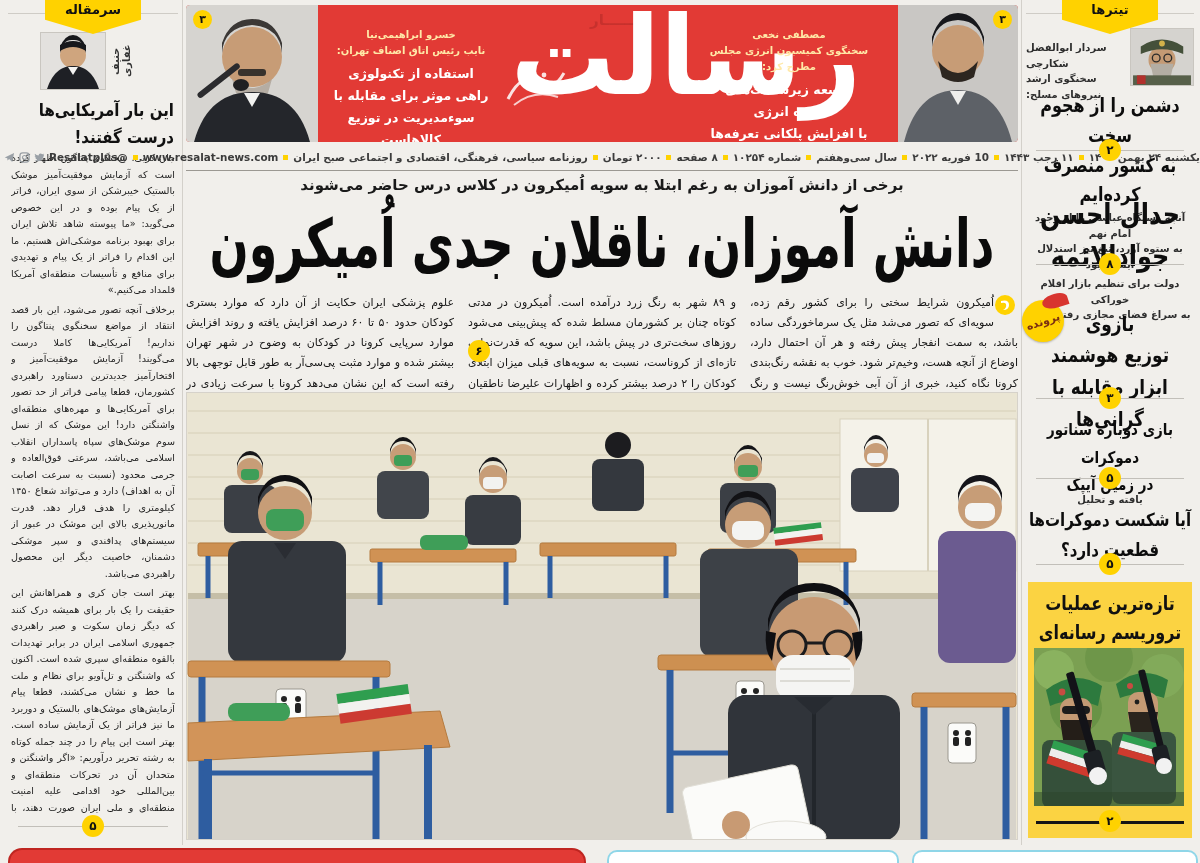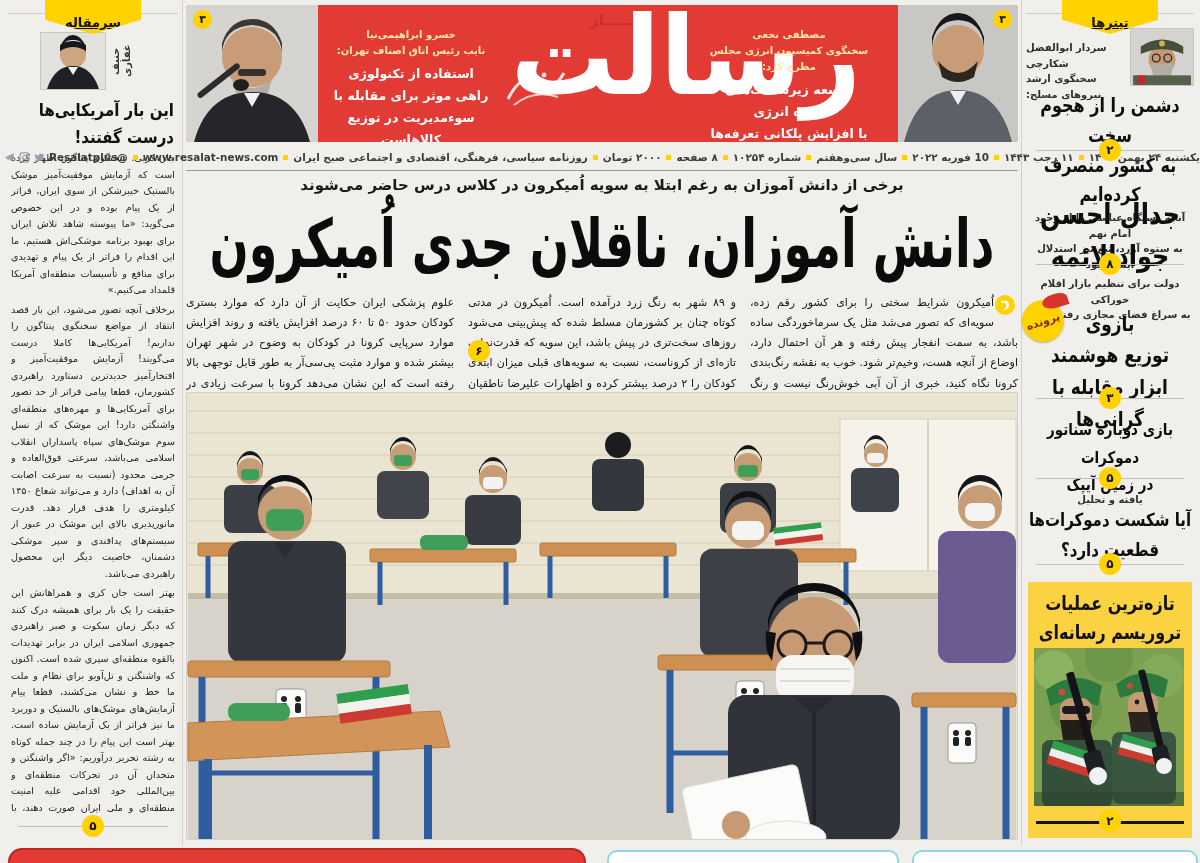--- a/index.html
+++ b/index.html
@@ -6,22 +6,22 @@
   html,body { background:#dcdad6; }
   body { font-family:"DejaVu Sans","Liberation Sans",sans-serif; }
   .page { position:relative; width:1200px; height:863px; margin:0 auto; background:#f1efeb;
           overflow:hidden; direction:rtl; color:#111; }
   .vline { position:absolute; top:0; height:845px; width:1px; background:#d3d0ca; }
   .hairline { position:absolute; top:13px; left:0; right:0; height:1px; background:#cfccc6; }
 
   
   .pennant { position:absolute; top:0; left:50%; transform:translateX(-50%);
              width:96px; height:34px; background:#ffd200; color:#111;
-             font-size:13px; font-weight:bold; text-align:center; padding-top:15px;
-             clip-path:polygon(0 0,100% 0,100% 58%,50% 100%,0 58%); z-index:3;text-decoration:underline; }
+             font-size:13px; font-weight:bold; text-align:center; padding-top:2px;
+             clip-path:polygon(0 0,100% 0,100% 58%,50% 100%,0 58%); z-index:3; }
 
   
   .endrule { position:absolute; left:10px; right:10px; height:1px; background:#c2bfb9; }
   .endrule.dark { height:3px; background:#151515; }
   .pgc { position:absolute; top:-11px; left:50%; transform:translateX(-50%);
          width:22px; height:22px; border-radius:50%; background:#ffd200;
          color:#111; font-size:12px; font-weight:bold; line-height:22px; text-align:center; }
 
   
   .editorial { position:absolute; left:8px; top:0; width:170px; height:845px; }

